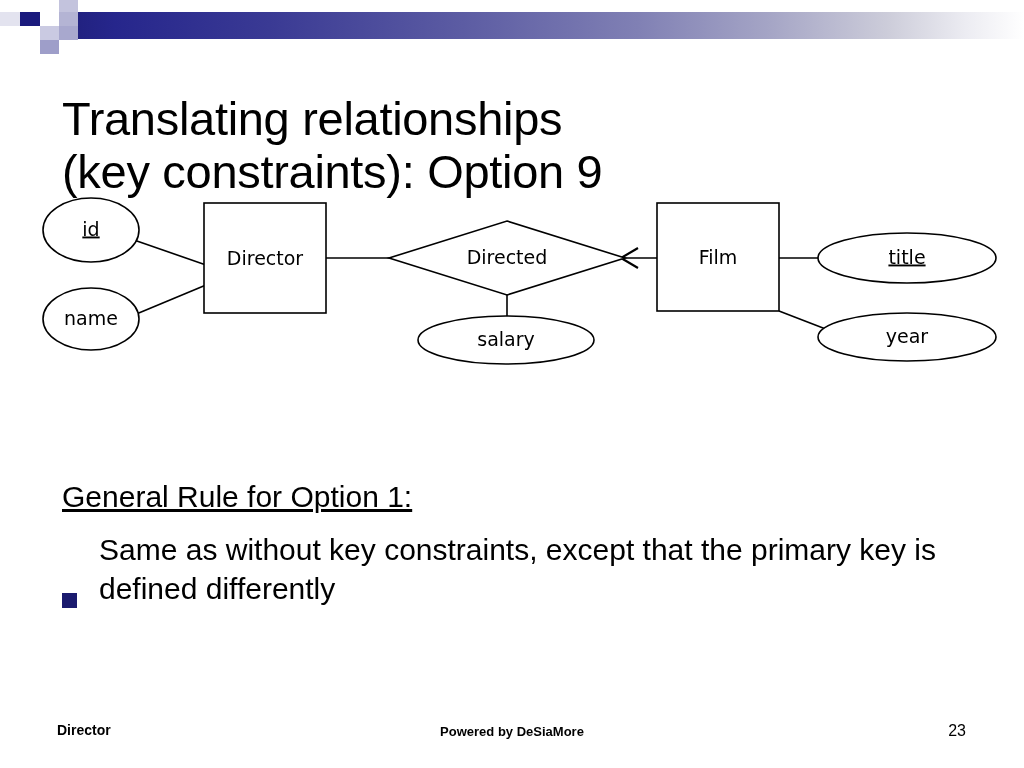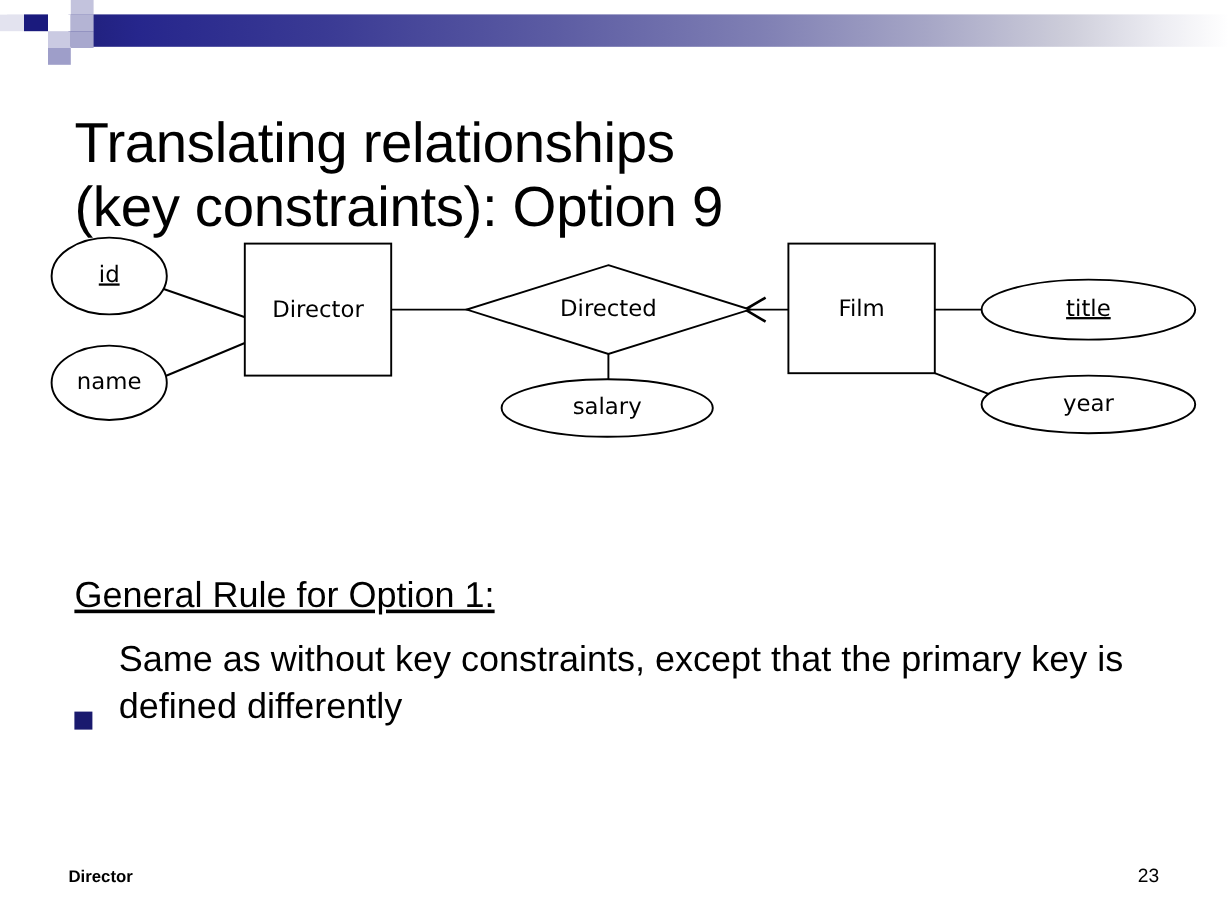--- a/index.html
+++ b/index.html
@@ -212,14 +212,15 @@
 <div id="body-content">
   <p id="rule-heading">General Rule for Option 1:</p>
   <div class="bullet-row">
     <span class="bullet-marker"></span>
     <span class="bullet-text">Same as without key constraints, except that the primary key is defined differently</span>
   </div>
 </div>
 
 <div id="footer">
   <span id="footer-left">Director</span>
+  <span id="footer-center">Powered by DeSiaMore</span>
   <span id="footer-page">23</span>
 </div>
 
 </body></html>

